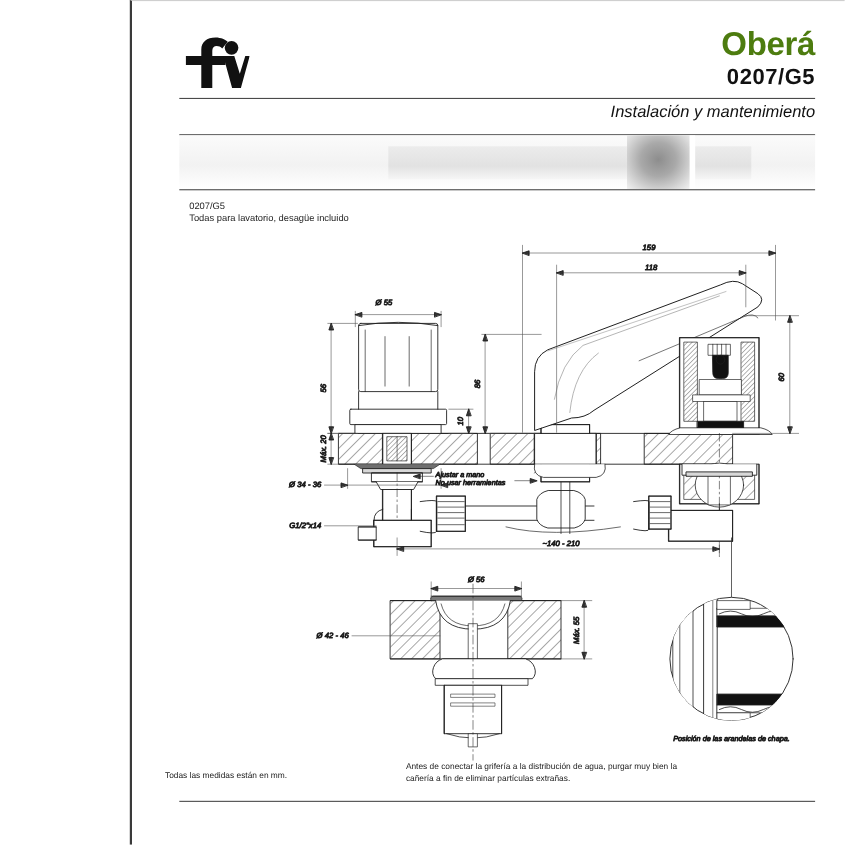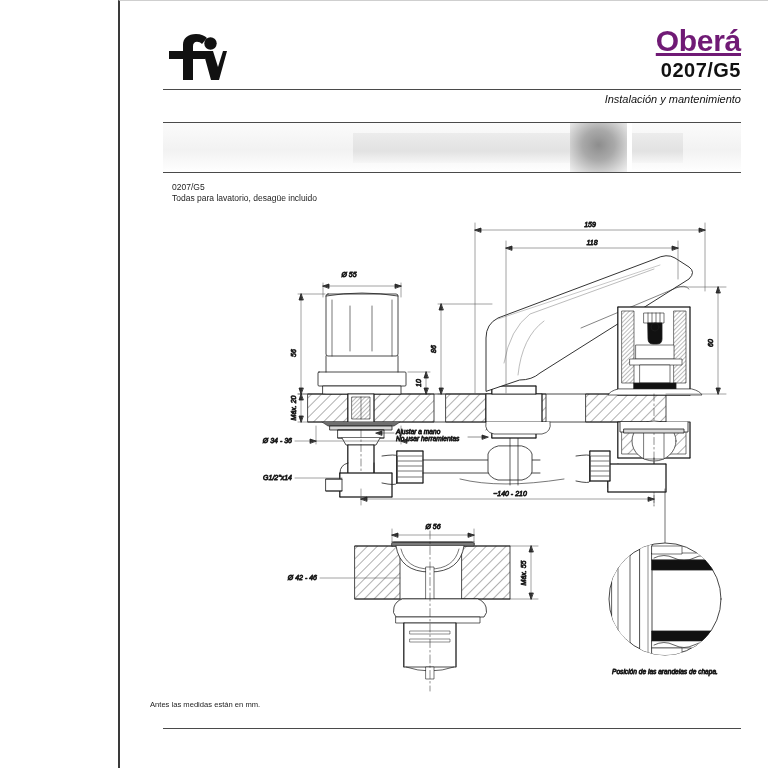--- a/index.html
+++ b/index.html
@@ -16,31 +16,31 @@
     box-sizing:border-box;
   }
   
   .logo{
     position:absolute;left:43px;top:32px;width:64px;height:48px;
   }
   .brand-block{
     position:absolute;right:27px;top:25px;text-align:right;
   }
   .brand-name{
-    font-size:30px;font-weight:bold;color:#701a75;letter-spacing:-0.3px;line-height:1;text-decoration:underline;
+    font-size:30px;font-weight:bold;color:#4d7c0f;letter-spacing:-0.3px;line-height:1;
   }
   .brand-code{
     font-size:20px;font-weight:bold;color:#111;line-height:1.25;margin-top:2px;
     letter-spacing:0.5px;
   }
   .rule-top{
     position:absolute;left:43px;top:88px;width:578px;height:1px;background:#4a4a4a;
   }
   .subtitle{
-    position:absolute;right:27px;top:92px;font-size:11px;font-style:italic;color:#111;
+    position:absolute;right:27px;top:92px;font-size:15px;font-style:italic;color:#111;
   }
   .rule-band-top{
     position:absolute;left:43px;top:121px;width:578px;height:1px;background:#4a4a4a;
   }
   .rule-band-bot{
     position:absolute;left:43px;top:171px;width:578px;height:1px;background:#4a4a4a;
   }
   .band{
     position:absolute;left:43px;top:122px;width:578px;height:49px;
     background:linear-gradient(180deg,#fbfbfb 0%,#f2f2f2 55%,#ffffff 100%);
@@ -401,16 +401,17 @@
         <rect x="532" y="630" width="62" height="10" fill="#111"></rect>
         <rect x="532" y="640" width="62" height="7" fill="#ffffff" stroke="#1d1d1d" stroke-width="0.6"></rect>
         <path d="M534 644 q10 -5 20 0 q10 5 20 0 q10 -5 18 0" stroke="#1d1d1d" stroke-width="0.7" fill="none"></path>
         <rect x="532" y="647" width="30" height="8" fill="#ffffff" stroke="#1d1d1d" stroke-width="0.6"></rect>
       </g>
       <text class="notetext" x="545" y="673" text-anchor="middle">Posición de las arandelas de chapa.</text>
 
     </g>
   </svg>
 
-  <div class="foot-left">Antes las medidas están en mm.</div>
+  <div class="foot-left">Todas las medidas están en mm.</div>
+  <div class="foot-right">Antes de conectar la grifería a la distribución de agua, purgar muy bien la cañería a fin de eliminar partículas extrañas.</div>
   <div class="rule-foot"></div>
 
 </div>
 
 </body></html>

